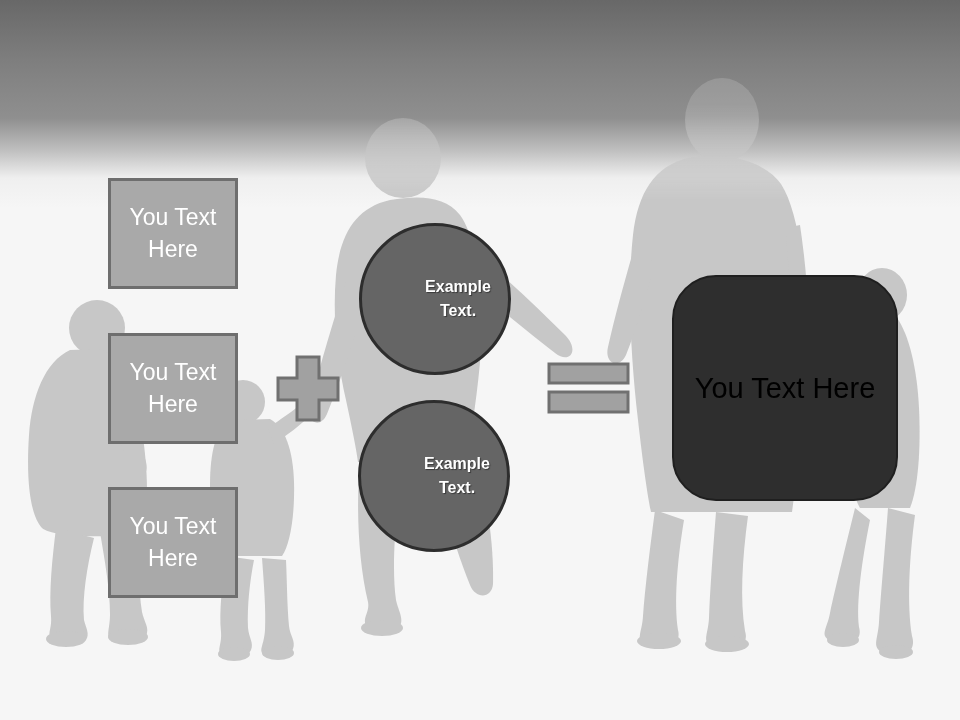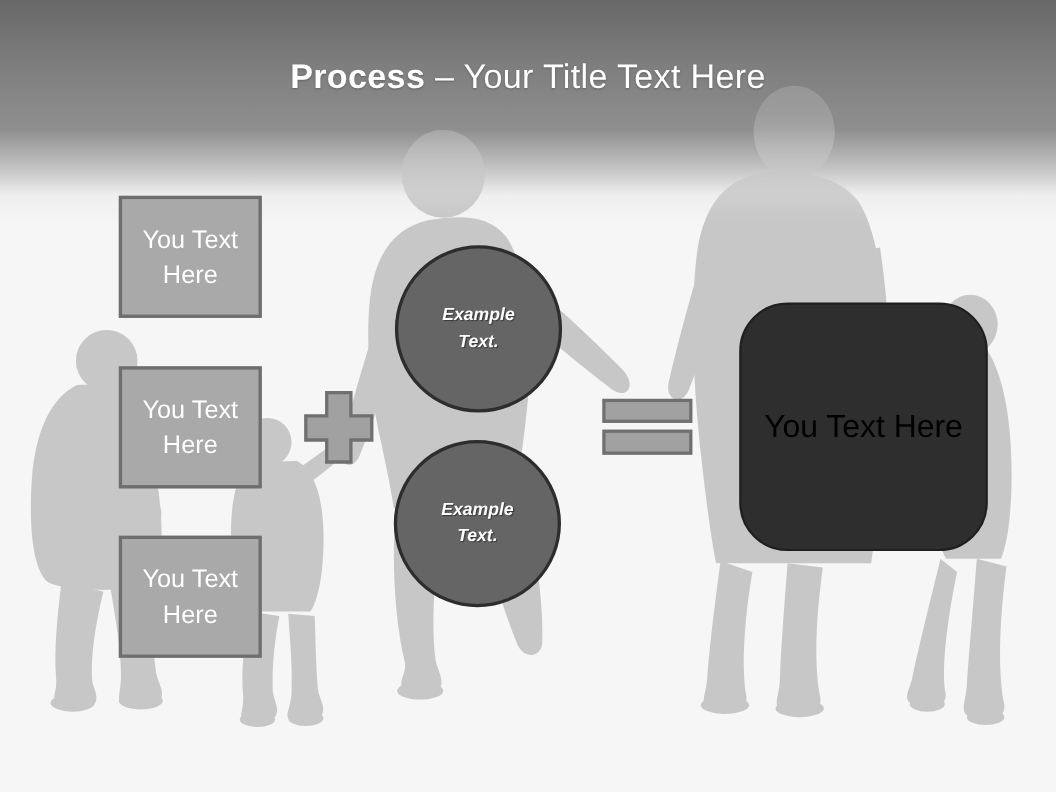--- a/index.html
+++ b/index.html
@@ -50,24 +50,24 @@
   .tbox1 { top: 178px; }
   .tbox2 { top: 333px; }
   .tbox3 { top: 487px; }
 
   .circle {
     position: absolute; width: 152px; height: 152px;
     box-sizing: border-box;
     border-radius: 50%;
     background: var(--circle-fill, #656565);
     border: 3px solid var(--circle-border, #2d2d2d);
-    display: flex; align-items: center; justify-content: center;
+    display: flex; align-items: center; justify-content: flex-end;
     text-align: center;
     color: var(--circle-text, #ffffff);
-    font-weight: bold; font-style: italic;
+    font-weight: bold; 
     font-size: 16px; line-height: 1.5;
     text-shadow: 1px 1px 1px rgba(0,0,0,0.45);
     z-index: 3;
   }
   .circle .lbl { width: 100px; }
   .circle1 { left: 359px; top: 223px; }
   .circle2 { left: 358px; top: 400px; }
 
   .result {
     position: absolute; left: 672px; top: 275px;
@@ -139,21 +139,20 @@
         <ellipse cx="882" cy="295" rx="25" ry="27"></ellipse>
         <path d="M862,318 C850,334 844,370 844,410 C844,455 850,490 860,508 L910,508 C918,488 921,450 919,408 C917,368 909,335 897,318 Z"></path>
         <path d="M855,508 C846,545 836,585 830,613 C827,630 818,636 833,642 C850,648 863,641 859,627 C856,602 862,560 870,520 Z"></path>
         <path d="M888,508 C885,548 881,592 879,622 C878,641 870,648 886,654 C904,660 917,651 912,636 C907,605 909,560 915,515 Z"></path>
         <ellipse cx="843" cy="640" rx="16" ry="7"></ellipse>
         <ellipse cx="896" cy="652" rx="17" ry="7"></ellipse>
       </g>
     </g>
   </svg>
 
-  <div class="title"><span class="b">Process</span><span> – Your Title Text Here</span></div>
 
   <div class="tbox tbox1">
     <span class="lbl">You Text Here</span>
   </div>
   <div class="tbox tbox2">
     <span class="lbl">You Text Here</span>
   </div>
   <div class="tbox tbox3">
     <span class="lbl">You Text Here</span>
   </div>

